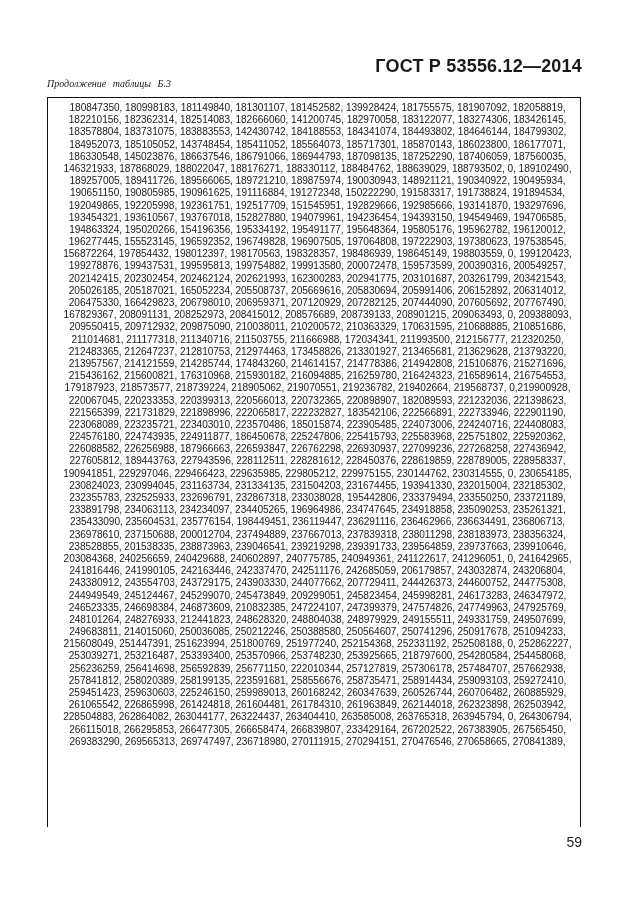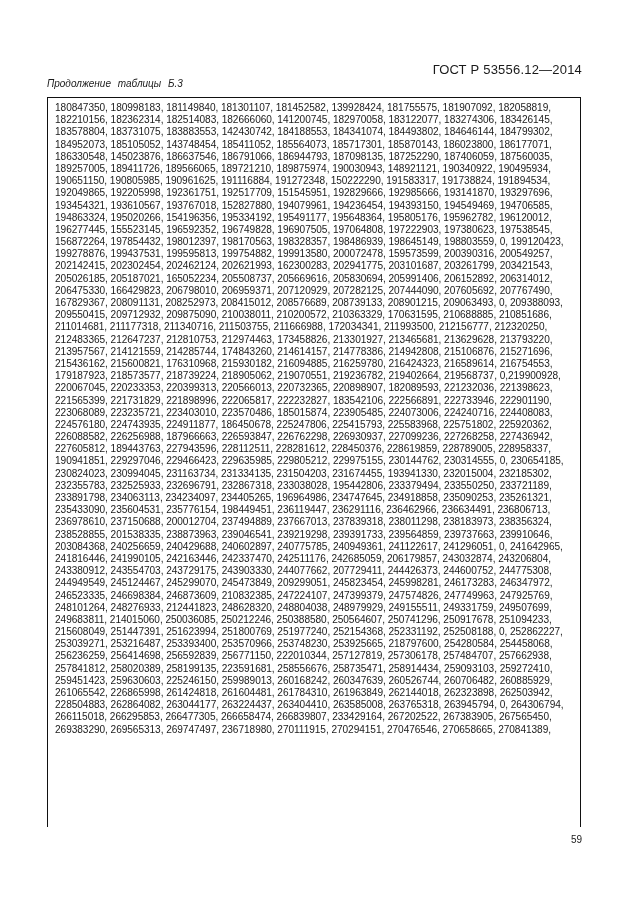--- a/index.html
+++ b/index.html
@@ -1,34 +1,35 @@
 <!DOCTYPE html>
 <html><head>
 <meta charset="utf-8">
 <style>
   html, body { margin: 0; padding: 0; background: #ffffff; }
   body { width: 630px; height: 913px; position: relative; overflow: hidden; color: #1a1a1a; font-family: "Liberation Sans", sans-serif; }
-  .doc-header { position: absolute; top: 56px; right: 48px; font-weight: normal; font-size: 13px; letter-spacing: 0.2px; margin-top: 6px; }
-  .caption { position: absolute; top: 78px; left: 47px; font-style: italic; font-size: 10px; word-spacing: 4px; }
+  .doc-header { position: absolute; top: 56px; right: 48px; font-weight: bold; font-size: 18px; letter-spacing: 0.2px; }
+  .caption { position: absolute; top: 78px; left: 47px; font-style: italic; font-size: 10px; word-spacing: 4px; font-family: Liberation Serif, serif; }
   .table-box { position: absolute; top: 97px; left: 47px; width: 534px; height: 730px; border: 1px solid #111; border-bottom: none; box-sizing: border-box; padding: 4px 0 0 7px; }
-  .row { height: 12.2px; line-height: 12.2px; font-size: 10.1px; white-space: nowrap; letter-spacing: -0.05px; }
-  .page-num { position: absolute; top: 834px; right: 48px; font-size: 10px; }
+  .row { height: 12.2px; line-height: 12.2px; font-size: 10.1px; white-space: nowrap; letter-spacing: -0.05px; text-align: center; }
+  .page-num { position: absolute; top: 834px; right: 48px; font-size: 14px; }
 </style>
 </head>
 <body>
 
 <div>
   <div class="doc-header">ГОСТ Р 53556.12—2014</div>
   <div class="caption">Продолжение  таблицы Б.3</div>
   <div class="table-box" id="table-box">
       <div class="row">180847350, 180998183, 181149840, 181301107, 181452582, 139928424, 181755575, 181907092, 182058819,</div>
       <div class="row">182210156, 182362314, 182514083, 182666060, 141200745, 182970058, 183122077, 183274306, 183426145,</div>
       <div class="row">183578804, 183731075, 183883553, 142430742, 184188553, 184341074, 184493802, 184646144, 184799302,</div>
       <div class="row">184952073, 185105052, 143748454, 185411052, 185564073, 185717301, 185870143, 186023800, 186177071,</div>
       <div class="row">186330548, 145023876, 186637546, 186791066, 186944793, 187098135, 187252290, 187406059, 187560035,</div>
+      <div class="row">146321933, 187868029, 188022047, 188176271, 188330112, 188484762, 188639029, 188793502, 0, 189102490,</div>
       <div class="row">189257005, 189411726, 189566065, 189721210, 189875974, 190030943, 148921121, 190340922, 190495934,</div>
       <div class="row">190651150, 190805985, 190961625, 191116884, 191272348, 150222290, 191583317, 191738824, 191894534,</div>
       <div class="row">192049865, 192205998, 192361751, 192517709, 151545951, 192829666, 192985666, 193141870, 193297696,</div>
       <div class="row">193454321, 193610567, 193767018, 152827880, 194079961, 194236454, 194393150, 194549469, 194706585,</div>
       <div class="row">194863324, 195020266, 154196356, 195334192, 195491177, 195648364, 195805176, 195962782, 196120012,</div>
       <div class="row">196277445, 155523145, 196592352, 196749828, 196907505, 197064808, 197222903, 197380623, 197538545,</div>
       <div class="row">156872264, 197854432, 198012397, 198170563, 198328357, 198486939, 198645149, 198803559, 0, 199120423,</div>
       <div class="row">199278876, 199437531, 199595813, 199754882, 199913580, 200072478, 159573599, 200390316, 200549257,</div>
       <div class="row">202142415, 202302454, 202462124, 202621993, 162300283, 202941775, 203101687, 203261799, 203421543,</div>
       <div class="row">205026185, 205187021, 165052234, 205508737, 205669616, 205830694, 205991406, 206152892, 206314012,</div>

